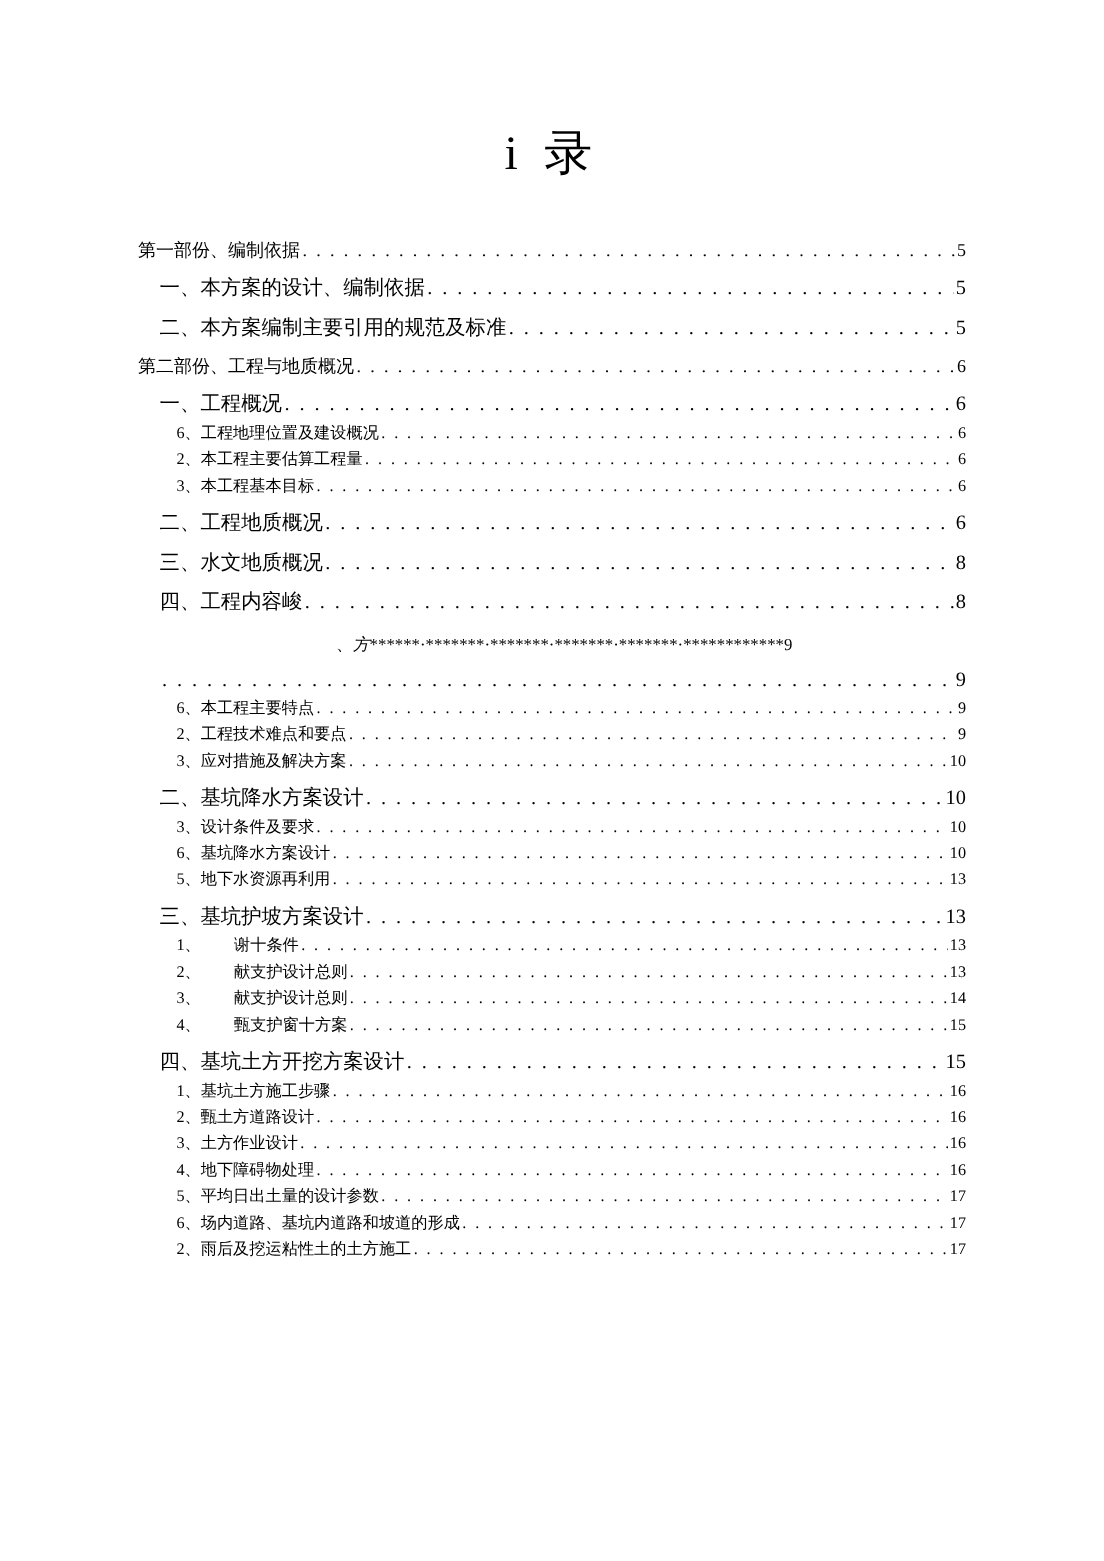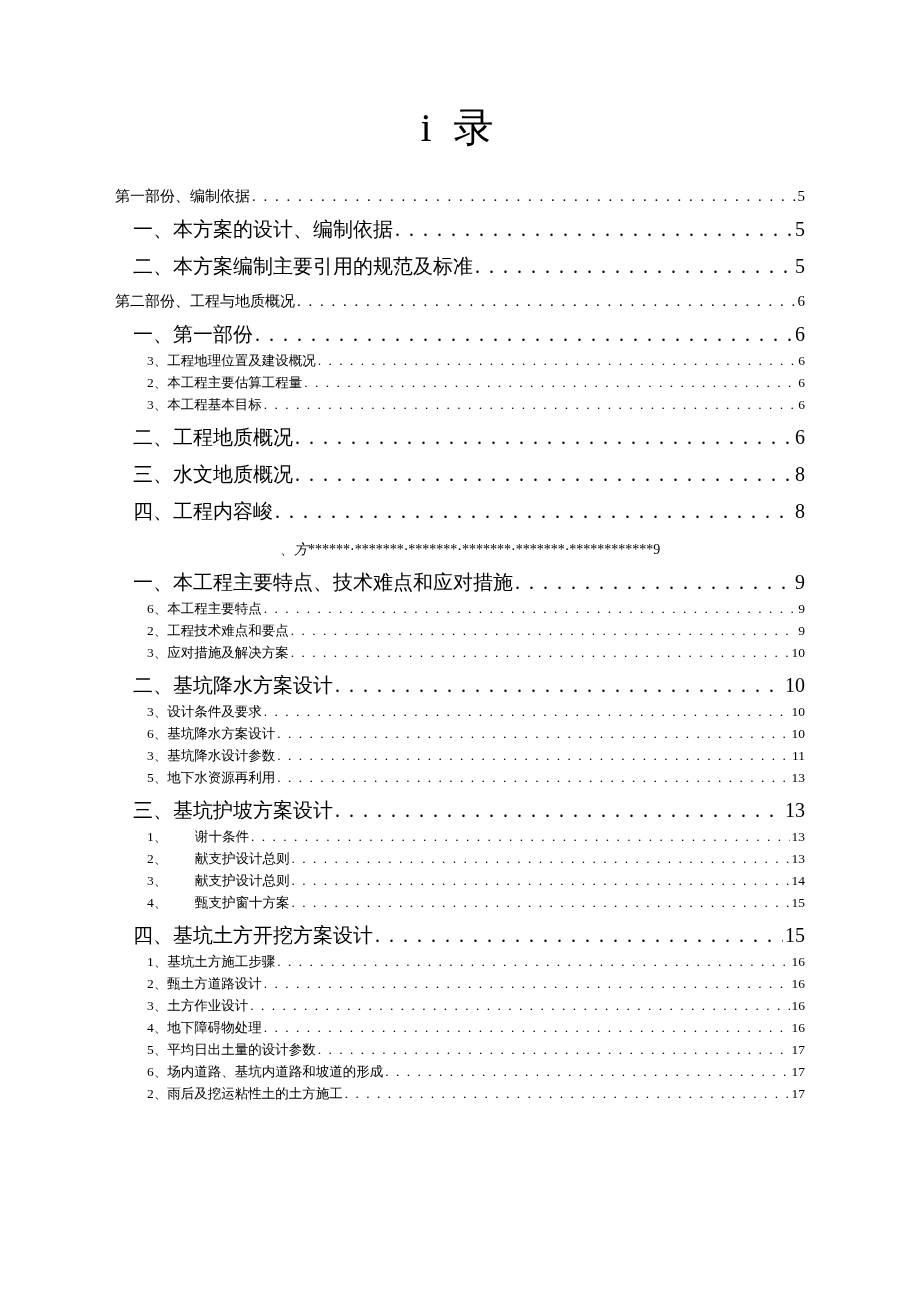--- a/index.html
+++ b/index.html
@@ -11,21 +11,21 @@
       position: relative;
       color: #000;
     }
     .page {
       padding: 100px 115px 60px 115px;
     }
     .title {
       text-align: center;
       font-size: 40px;
       font-weight: normal;
-      margin-bottom: 32px;
+      margin-bottom: 44px;
       font-family: "SimSun", "宋体", serif;
       letter-spacing: 6px;
     }
     .toc-line {
       display: flex;
       align-items: baseline;
       white-space: nowrap;
       overflow: hidden;
     }
     .toc-label {
@@ -45,21 +45,21 @@
       flex: 0 0 auto;
     }
     
     .lvl0 {
       font-size: 15px;
       padding-left: 0;
       margin-top: 12px;
       margin-bottom: 6px;
     }
     .lvl1 {
-      font-size: 20px;
+      font-size: 17px;
       padding-left: 18px;
       margin-top: 10px;
       margin-bottom: 4px;
     }
     .lvl2 {
       font-size: 13.5px;
       padding-left: 32px;
       margin-top: 4px;
       margin-bottom: 4px;
     }
@@ -102,26 +102,26 @@
         <span class="toc-label">二、本方案编制主要引用的规范及标准</span>
         <span class="toc-leader"></span>
         <span class="toc-page">5</span>
       </div>
       <div class="toc-line lvl0">
         <span class="toc-label">第二部份、工程与地质概况</span>
         <span class="toc-leader"></span>
         <span class="toc-page">6</span>
       </div>
       <div class="toc-line lvl1">
-        <span class="toc-label">一、第一部份</span>
-        <span class="toc-leader"></span>
-        <span class="toc-page">6</span>
-      </div>
-      <div class="toc-line lvl2">
-        <span class="toc-label">3、工程地理位置及建设概况</span>
+        <span class="toc-label">一、工程概况</span>
+        <span class="toc-leader"></span>
+        <span class="toc-page">6</span>
+      </div>
+      <div class="toc-line lvl2">
+        <span class="toc-label">6、工程地理位置及建设概况</span>
         <span class="toc-leader"></span>
         <span class="toc-page">6</span>
       </div>
       <div class="toc-line lvl2">
         <span class="toc-label">2、本工程主要估算工程量</span>
         <span class="toc-leader"></span>
         <span class="toc-page">6</span>
       </div>
       <div class="toc-line lvl2">
         <span class="toc-label">3、本工程基本目标</span>
@@ -138,21 +138,20 @@
         <span class="toc-leader"></span>
         <span class="toc-page">8</span>
       </div>
       <div class="toc-line lvl1">
         <span class="toc-label">四、工程内容峻</span>
         <span class="toc-leader"></span>
         <span class="toc-page">8</span>
       </div>
       <div class="special-row"><span>、<i>方</i>******·*******·*******·*******·*******·************9</span></div>
       <div class="toc-line lvl1">
-        <span class="toc-label">一、本工程主要特点、技术难点和应对措施</span>
         <span class="toc-leader"></span>
         <span class="toc-page">9</span>
       </div>
       <div class="toc-line lvl2">
         <span class="toc-label">6、本工程主要特点</span>
         <span class="toc-leader"></span>
         <span class="toc-page">9</span>
       </div>
       <div class="toc-line lvl2">
         <span class="toc-label">2、工程技术难点和要点</span>
@@ -171,25 +170,20 @@
       </div>
       <div class="toc-line lvl2">
         <span class="toc-label">3、设计条件及要求</span>
         <span class="toc-leader"></span>
         <span class="toc-page">10</span>
       </div>
       <div class="toc-line lvl2">
         <span class="toc-label">6、基坑降水方案设计</span>
         <span class="toc-leader"></span>
         <span class="toc-page">10</span>
-      </div>
-      <div class="toc-line lvl2">
-        <span class="toc-label">3、基坑降水设计参数</span>
-        <span class="toc-leader"></span>
-        <span class="toc-page">11</span>
       </div>
       <div class="toc-line lvl2">
         <span class="toc-label">5、地下水资源再利用</span>
         <span class="toc-leader"></span>
         <span class="toc-page">13</span>
       </div>
       <div class="toc-line lvl1">
         <span class="toc-label">三、基坑护坡方案设计</span>
         <span class="toc-leader"></span>
         <span class="toc-page">13</span>

